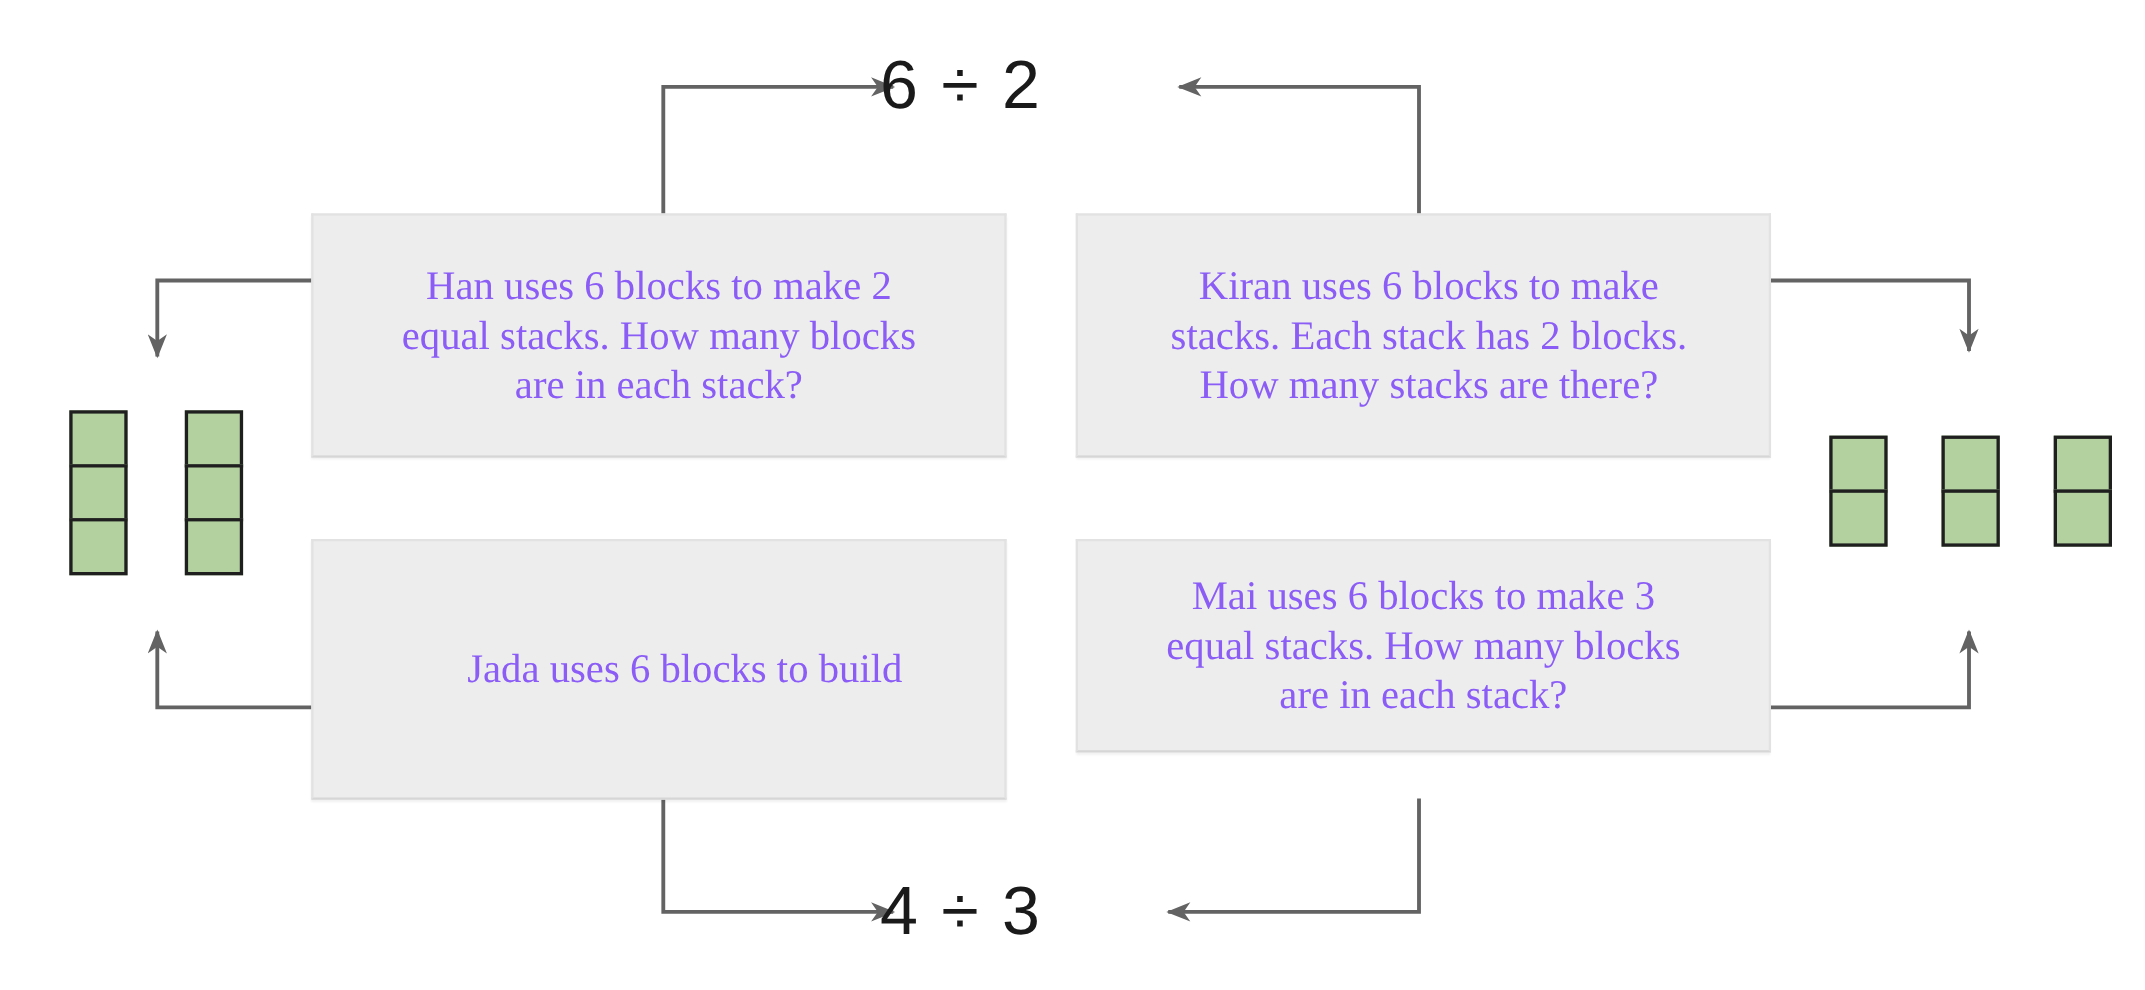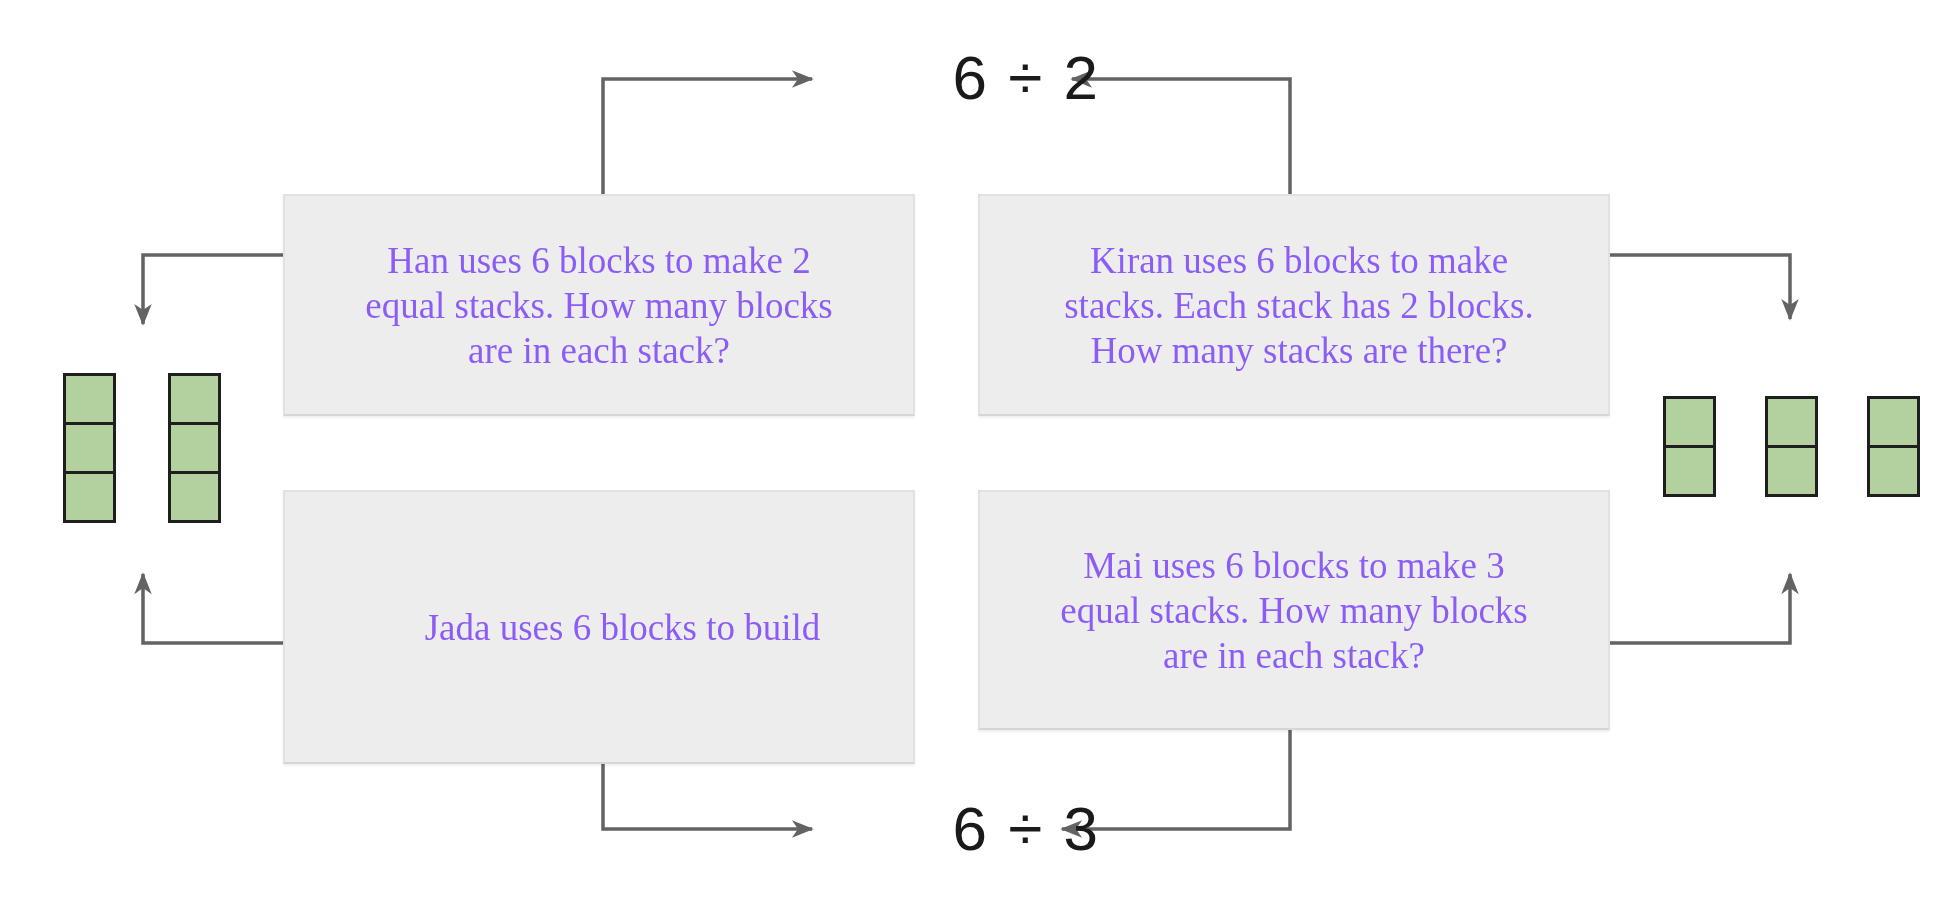--- a/index.html
+++ b/index.html
@@ -15,21 +15,21 @@
     position: absolute;
     left: 0; top: 0;
     width: 1950px; height: 900px;
     pointer-events: none;
   }
   .expression {
     position: absolute;
     width: 300px;
     height: 68px;
     line-height: 68px;
-    text-align: right;
+    text-align: left;
     font-size: 62px;
     color: #1a1a1a;
     letter-spacing: 2px;
     white-space: nowrap;
   }
   #expression-top    { left: 800px; top: 44px; }
   #expression-bottom { left: 800px; top: 795px; }
   .problem-card {
     position: absolute;
     box-sizing: border-box;
@@ -42,22 +42,22 @@
     justify-content: center;
     align-items: center;
     text-align: center;
     font-size: 37px;
     line-height: 45px;
     color: #8b5cf6;
     font-family: Liberation Serif, serif;
   }
   #card-han   { left: 283px;  top: 194px; width: 632px; height: 222px; }
   #card-kiran { left: 978px;  top: 194px; width: 632px; height: 222px; padding-left: 10px; }
-  #card-jada  { left: 283px;  top: 490px; width: 632px; height: 274px; padding-left: 47px; }
-  #card-mai   { left: 978px;  top: 490px; width: 632px; height: 240px; }
+  #card-jada  { left: 283px;  top: 490px; width: 632px; height: 237px; padding-left: 47px; }
+  #card-mai   { left: 978px;  top: 490px; width: 632px; height: 194px; }
   .block-group {
     position: absolute;
     display: flex;
     flex-direction: row;
   }
   #block-group-left  { left: 63px;   top: 373px; gap: 52px; }
   #block-group-right { left: 1663px; top: 396px; gap: 49px; }
   .stack { display: flex; flex-direction: column; }
   .block {
     box-sizing: border-box;
@@ -86,21 +86,21 @@
       <polyline points="1290,726 1290,829 1062,829" marker-end="url(#arrowhead)"></polyline>
       <polyline points="284,255 143,255 143,324" marker-end="url(#arrowhead)"></polyline>
       <polyline points="284,643 143,643 143,574" marker-end="url(#arrowhead)"></polyline>
       <polyline points="1609,255 1790,255 1790,319" marker-end="url(#arrowhead)"></polyline>
       <polyline points="1609,643 1790,643 1790,574" marker-end="url(#arrowhead)"></polyline>
     </g>
   </svg>
 
   <div class="expression" id="expression-top">6 ÷ 2</div>
 
-  <div class="expression" id="expression-bottom">6 ÷ 3</div>
+  <div class="expression" id="expression-bottom">4 ÷ 3</div>
 
   <div class="problem-card" id="card-han">
     <div>Han uses 6 blocks to make 2</div>
     <div>equal stacks. How many blocks</div>
     <div>are in each stack?</div>
   </div>
 
   <div class="problem-card" id="card-kiran">
     <div>Kiran uses 6 blocks to make</div>
     <div>stacks. Each stack has 2 blocks.</div>

